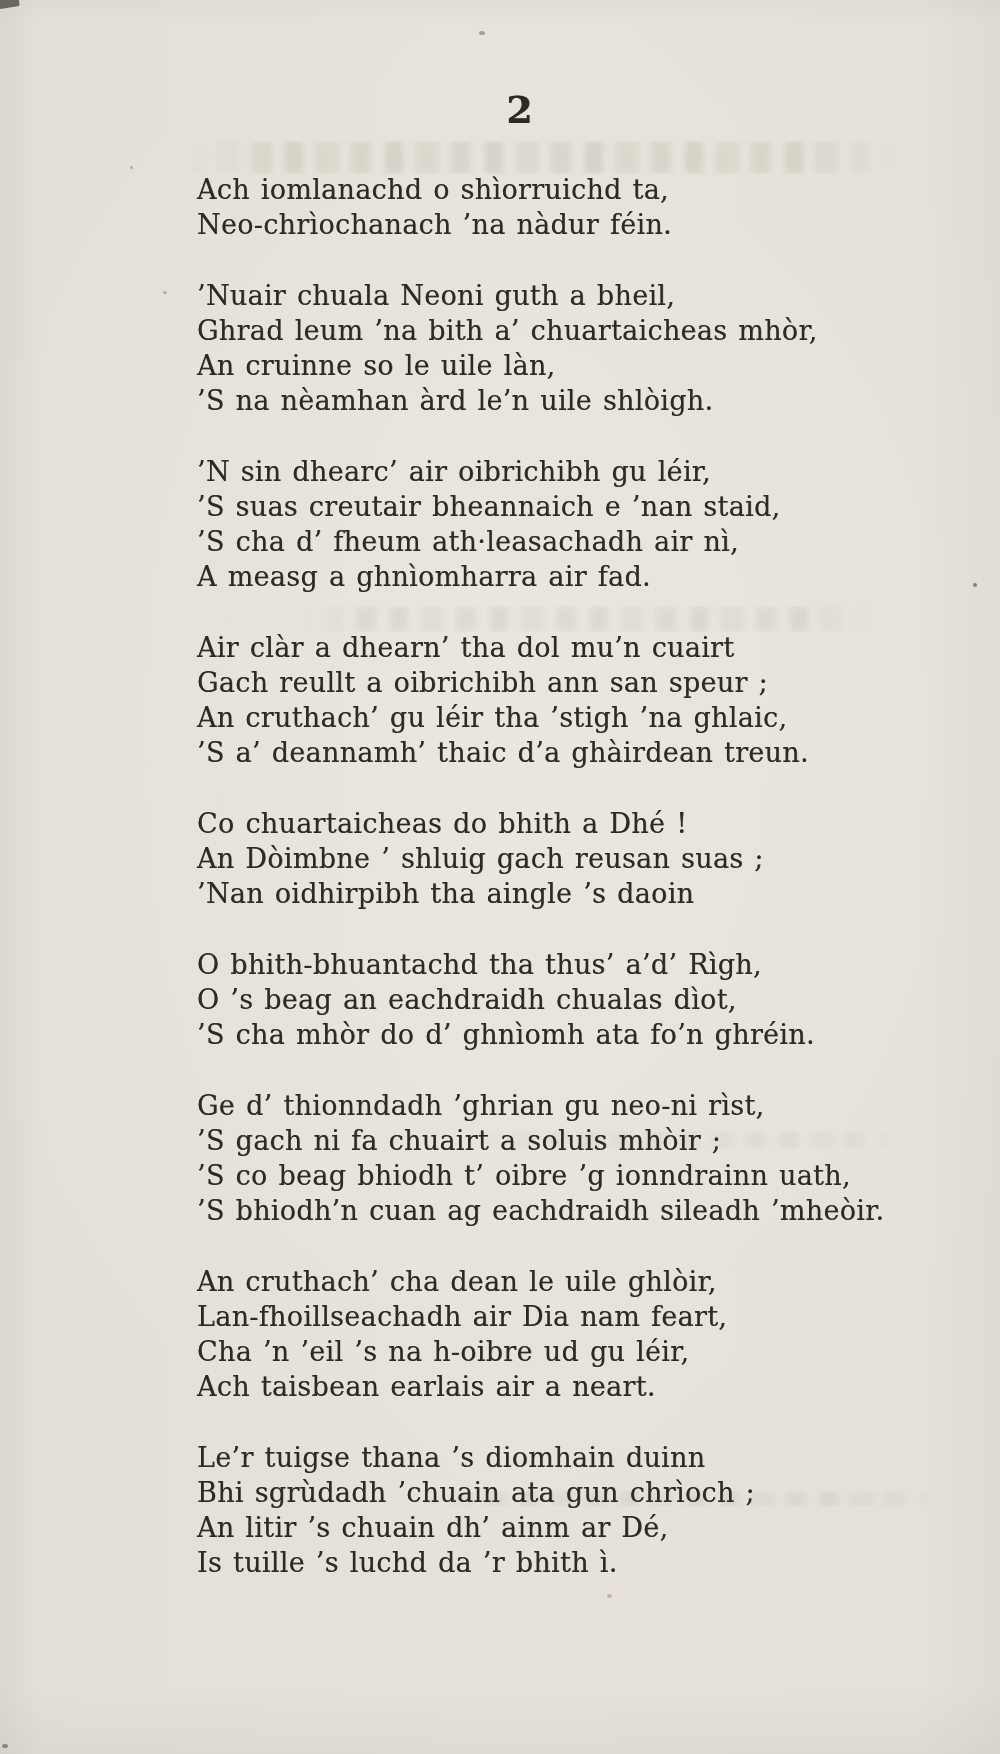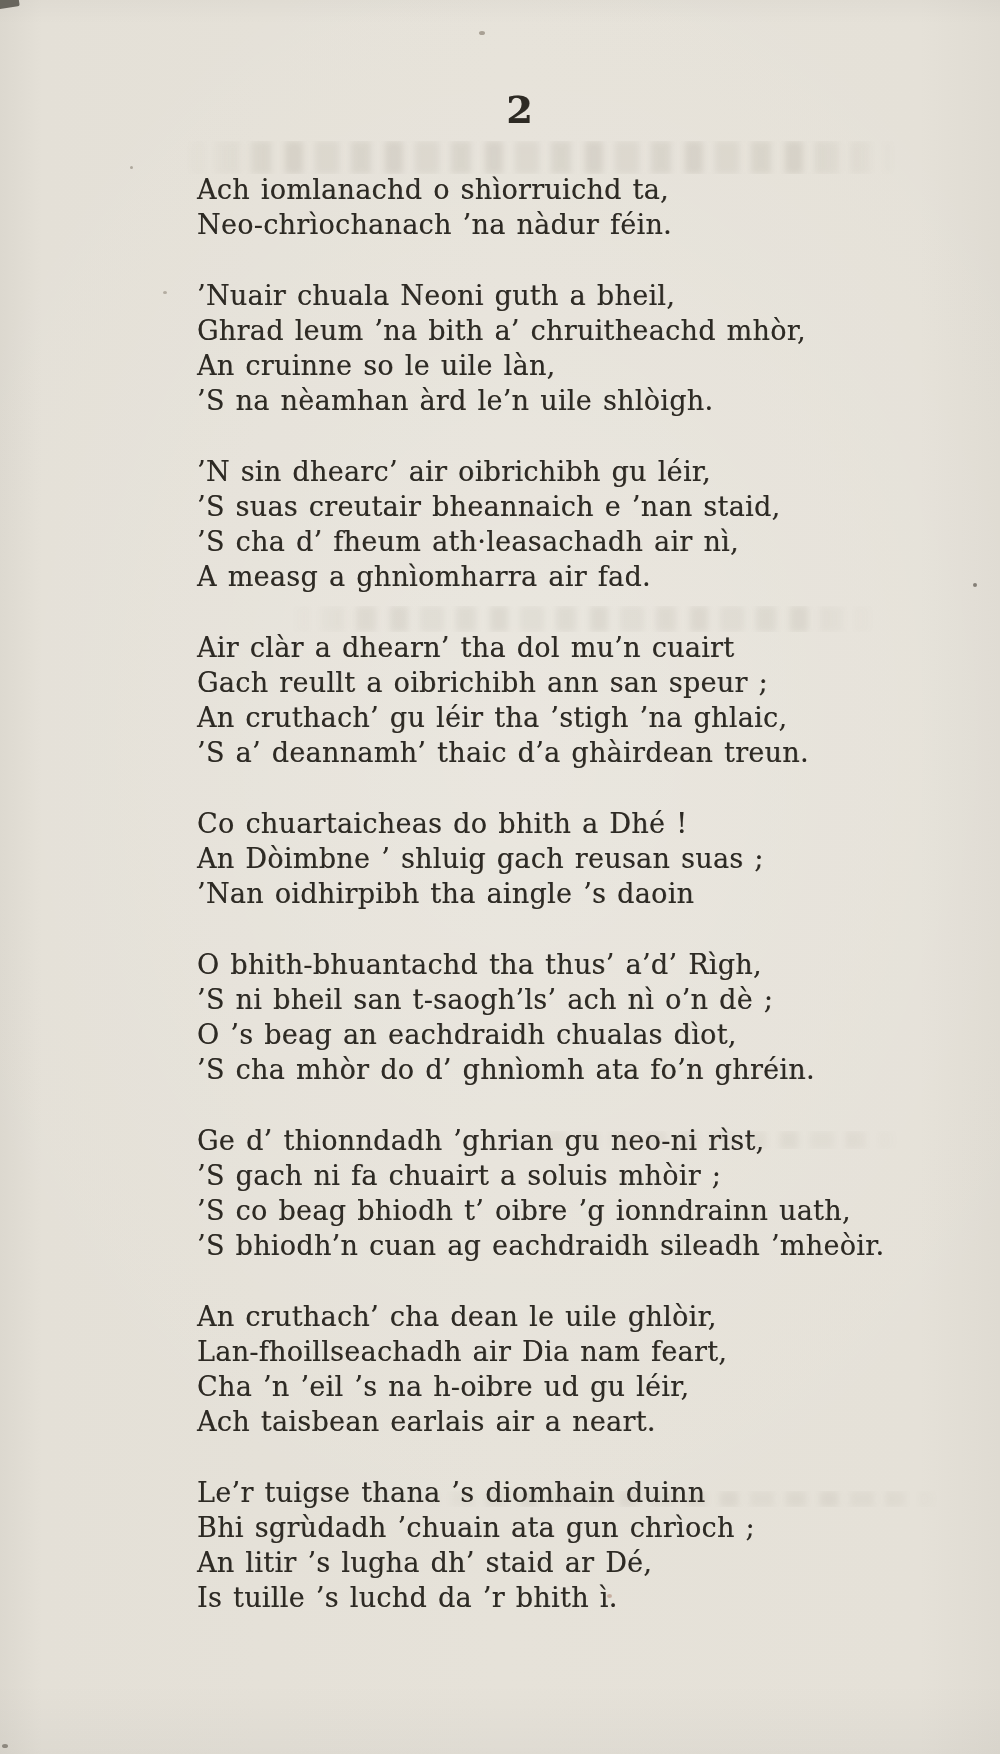--- a/index.html
+++ b/index.html
@@ -106,21 +106,21 @@
 
   <div class="poem">
 
     <div class="stanza">
       <p>Ach iomlanachd o shìorruichd ta,</p>
       <p>Neo-chrìochanach ’na nàdur féin.</p>
     </div>
 
     <div class="stanza">
       <p>’Nuair chuala Neoni guth a bheil,</p>
-      <p>Ghrad leum ’na bith a’ chruitheachd mhòr,</p>
+      <p>Ghrad leum ’na bith a’ chuartaicheas mhòr,</p>
       <p>An cruinne so le uile làn,</p>
       <p>’S na nèamhan àrd le’n uile shlòigh.</p>
     </div>
 
     <div class="stanza">
       <p>’N sin dhearc’ air oibrichibh gu léir,</p>
       <p>’S suas creutair bheannaich e ’nan staid,</p>
       <p>’S cha d’ fheum ath·leasachadh air nì,</p>
       <p>A measg a ghnìomharra air fad.</p>
     </div>
@@ -133,21 +133,20 @@
     </div>
 
     <div class="stanza">
       <p>Co chuartaicheas do bhith a Dhé !</p>
       <p>An Dòimbne ’ shluig gach reusan suas ;</p>
       <p>’Nan oidhirpibh tha aingle ’s daoin</p>
     </div>
 
     <div class="stanza">
       <p>O bhith-bhuantachd tha thus’ a’d’ Rìgh,</p>
-      <p>’S ni bheil san t-saogh’ls’ ach nì o’n dè ;</p>
       <p>O ’s beag an eachdraidh chualas dìot,</p>
       <p>’S cha mhòr do d’ ghnìomh ata fo’n ghréin.</p>
     </div>
 
     <div class="stanza">
       <p>Ge d’ thionndadh ’ghrian gu neo-ni rìst,</p>
       <p>’S gach ni fa chuairt a soluis mhòir ;</p>
       <p>’S co beag bhiodh t’ oibre ’g ionndrainn uath,</p>
       <p>’S bhiodh’n cuan ag eachdraidh sileadh ’mheòir.</p>
     </div>
@@ -155,18 +154,18 @@
     <div class="stanza">
       <p>An cruthach’ cha dean le uile ghlòir,</p>
       <p>Lan-fhoillseachadh air Dia nam feart,</p>
       <p>Cha ’n ’eil ’s na h-oibre ud gu léir,</p>
       <p>Ach taisbean earlais air a neart.</p>
     </div>
 
     <div class="stanza">
       <p>Le’r tuigse thana ’s diomhain duinn</p>
       <p>Bhi sgrùdadh ’chuain ata gun chrìoch ;</p>
-      <p>An litir ’s lugha dh’ staid ar Dé,</p>
+      <p>An litir ’s chuain dh’ ainm ar Dé,</p>
       <p>Is tuille ’s luchd da ’r bhith ì.</p>
     </div>
 
   </div>
 </div>
 
 </body></html>

